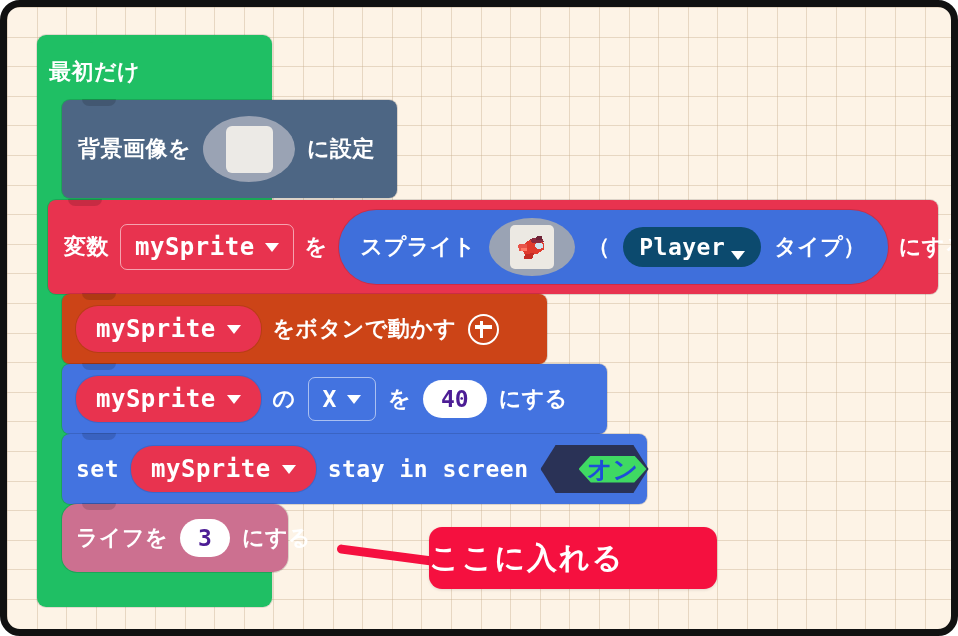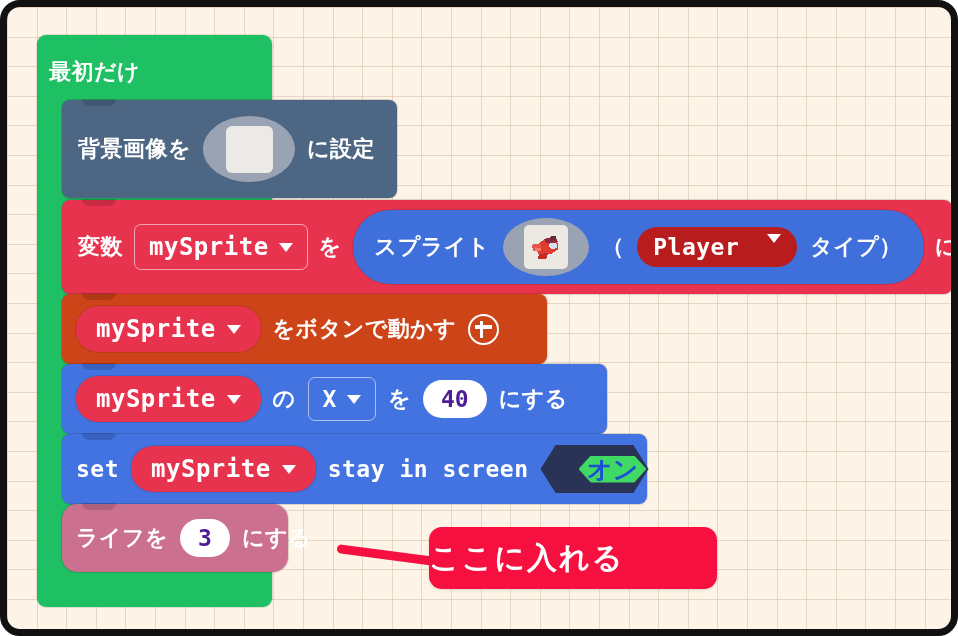--- a/index.html
+++ b/index.html
@@ -127,21 +127,21 @@
     background:
       linear-gradient(to bottom,
         #3a3550 0%, #3a3550 34%,
         #d8848b 34%, #d8848b 40%,
         #f6c9cd 40%, #f6c9cd 100%);
     border-radius: 1px;
   }
 
   
   #blk-var {
-    left: 55px;
+    left: 41px;
     top: 193px;
     width: 890px;
     height: 94px;
     background: #e8334f;
     padding: 0 16px;
     gap: 11px;
   }
   .field-rect {
     border: 1.5px solid rgba(255,255,255,0.55);
     border-radius: 7px;
@@ -181,26 +181,26 @@
   }
   .sp-thumb {
     width: 44px; height: 44px;
     border-radius: 5px;
     background: #ece9e3;
     display: flex;
     align-items: center;
     justify-content: center;
   }
   .pill-dark {
-    background: #b91c1c;
+    background: #0c4a6e;
     border-radius: 20px;
     padding: 7px 16px;
     display: flex;
-    align-items: flex-start;
-    gap: 28px;
+    align-items: flex-end;
+    gap: 6px;
   }
 
   
   #blk-move {
     left: 55px;
     top: 287px;
     width: 485px;
     height: 70px;
     background: #cc4417;
     padding: 0 14px;

